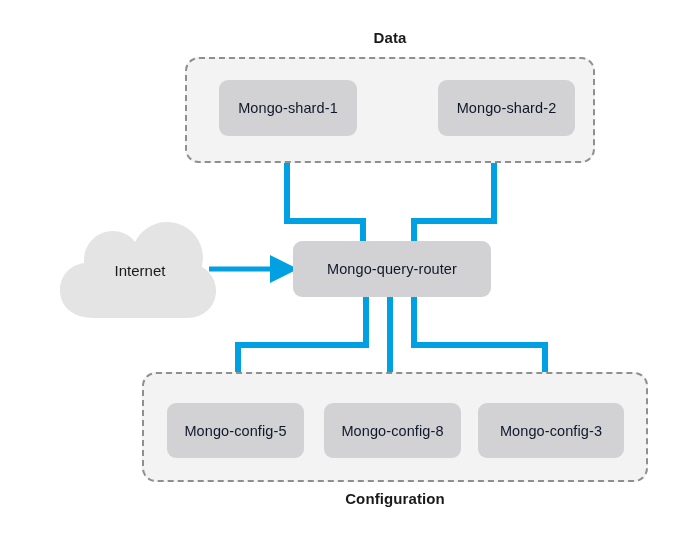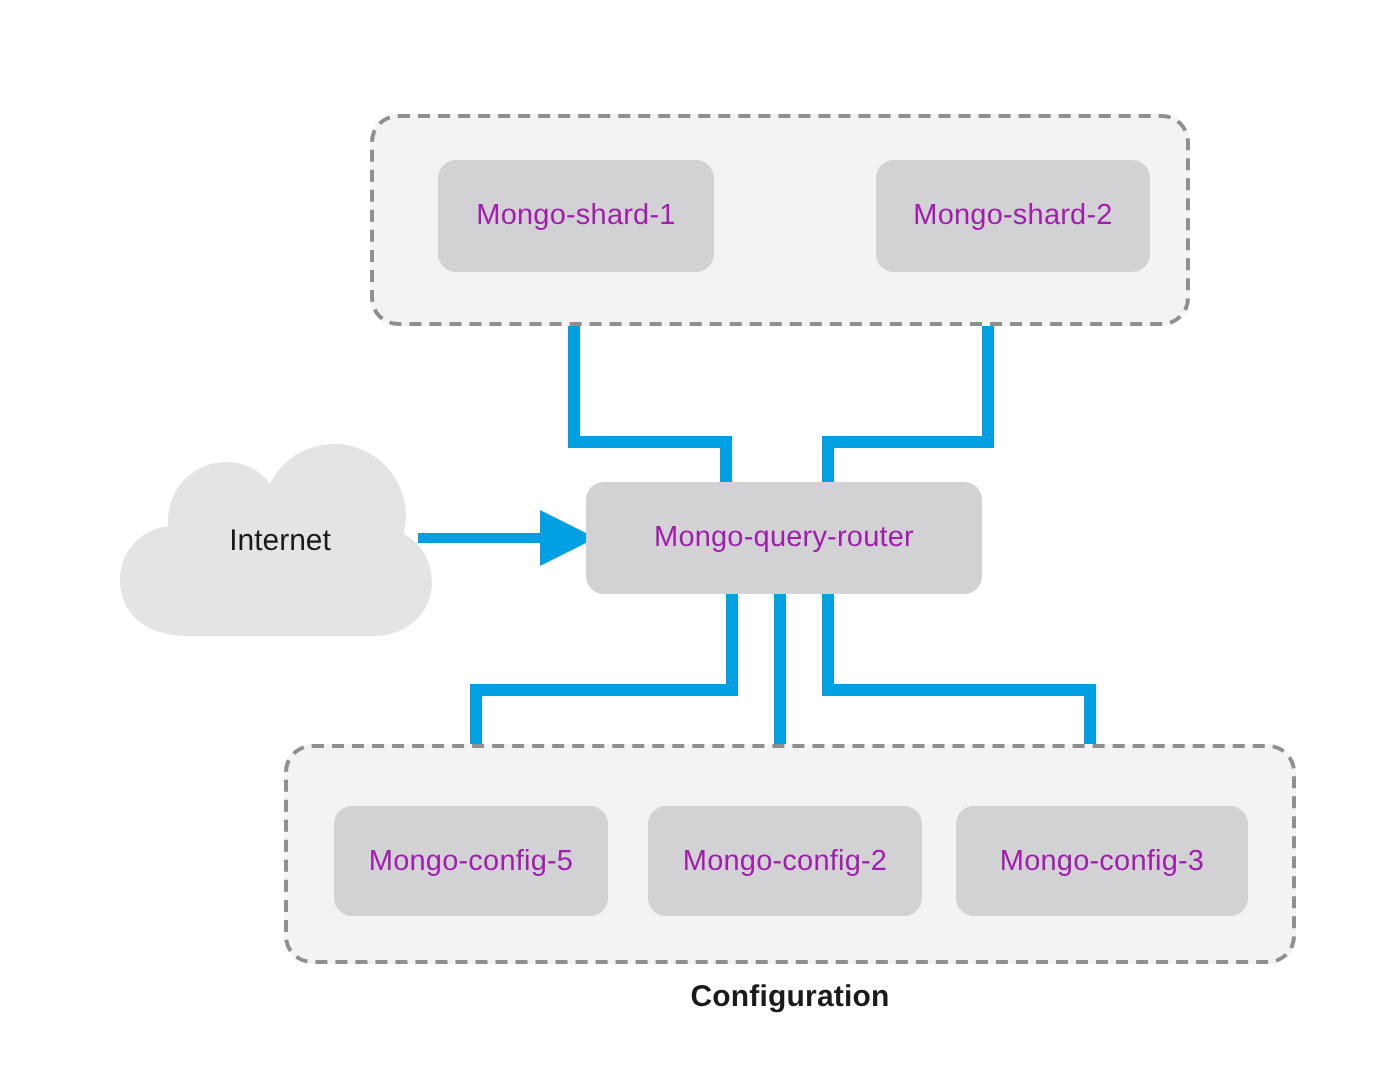--- a/index.html
+++ b/index.html
@@ -41,21 +41,21 @@
   
   .node {
     position: absolute;
     background: #d2d2d4;
     border-radius: 9px;
     box-sizing: border-box;
     display: flex;
     align-items: center;
     justify-content: center;
     font-size: 14.5px;
-    color: #a21caf;
+    color: #0f172a;
     letter-spacing: 0.1px;
     white-space: nowrap;
   }
 
   
   .wire-layer {
     position: absolute;
     left: 0;
     top: 0;
     width: 694px;
@@ -108,20 +108,21 @@
 
     <path d="M366,292 L366,345 L238,345 L238,409" fill="none" stroke="#00a0e3" stroke-width="6" stroke-linecap="butt" stroke-linejoin="miter"></path>
 
     <path d="M390,292 L390,409" fill="none" stroke="#00a0e3" stroke-width="6" stroke-linecap="butt" stroke-linejoin="miter"></path>
 
     <path d="M414,292 L414,345 L545,345 L545,409" fill="none" stroke="#00a0e3" stroke-width="6" stroke-linecap="butt" stroke-linejoin="miter"></path>
 
     <path d="M209,269 L281,269" fill="none" stroke="#00a0e3" stroke-width="5" stroke-linecap="butt" marker-end="url(#arrowhead)"></path>
   </svg>
 
+  <div class="group-caption" style="left:185px; top:29px; width:410px;">Data</div>
 
   <div class="group-box" style="left:185px; top:57px; width:410px; height:106px;"></div>
 
   <div class="node" style="left:219px; top:80px; width:138px; height:56px;">Mongo-shard-1</div>
 
   <div class="node" style="left:426px; top:80px; width:137px; height:56px;margin-left:12px;">Mongo-shard-2</div>
 
   <div class="cloud-wrap">
     <svg width="162" height="104" viewBox="0 0 162 104">
       <path d="M38,100
@@ -138,19 +139,19 @@
     </svg>
     <div class="cloud-label">Internet</div>
   </div>
 
   <div class="node" style="left:293px; top:241px; width:198px; height:56px;">Mongo-query-router</div>
 
   <div class="group-box" style="left:142px; top:372px; width:506px; height:110px;"></div>
 
   <div class="node" style="left:167px; top:403px; width:137px; height:55px;">Mongo-config-5</div>
 
-  <div class="node" style="left:324px; top:403px; width:137px; height:55px;">Mongo-config-2</div>
+  <div class="node" style="left:324px; top:403px; width:137px; height:55px;">Mongo-config-8</div>
 
   <div class="node" style="left:478px; top:403px; width:146px; height:55px;">Mongo-config-3</div>
 
   <div class="group-caption" style="left:142px; top:490px; width:506px;">Configuration</div>
 
 </div>
 
 </body></html>

